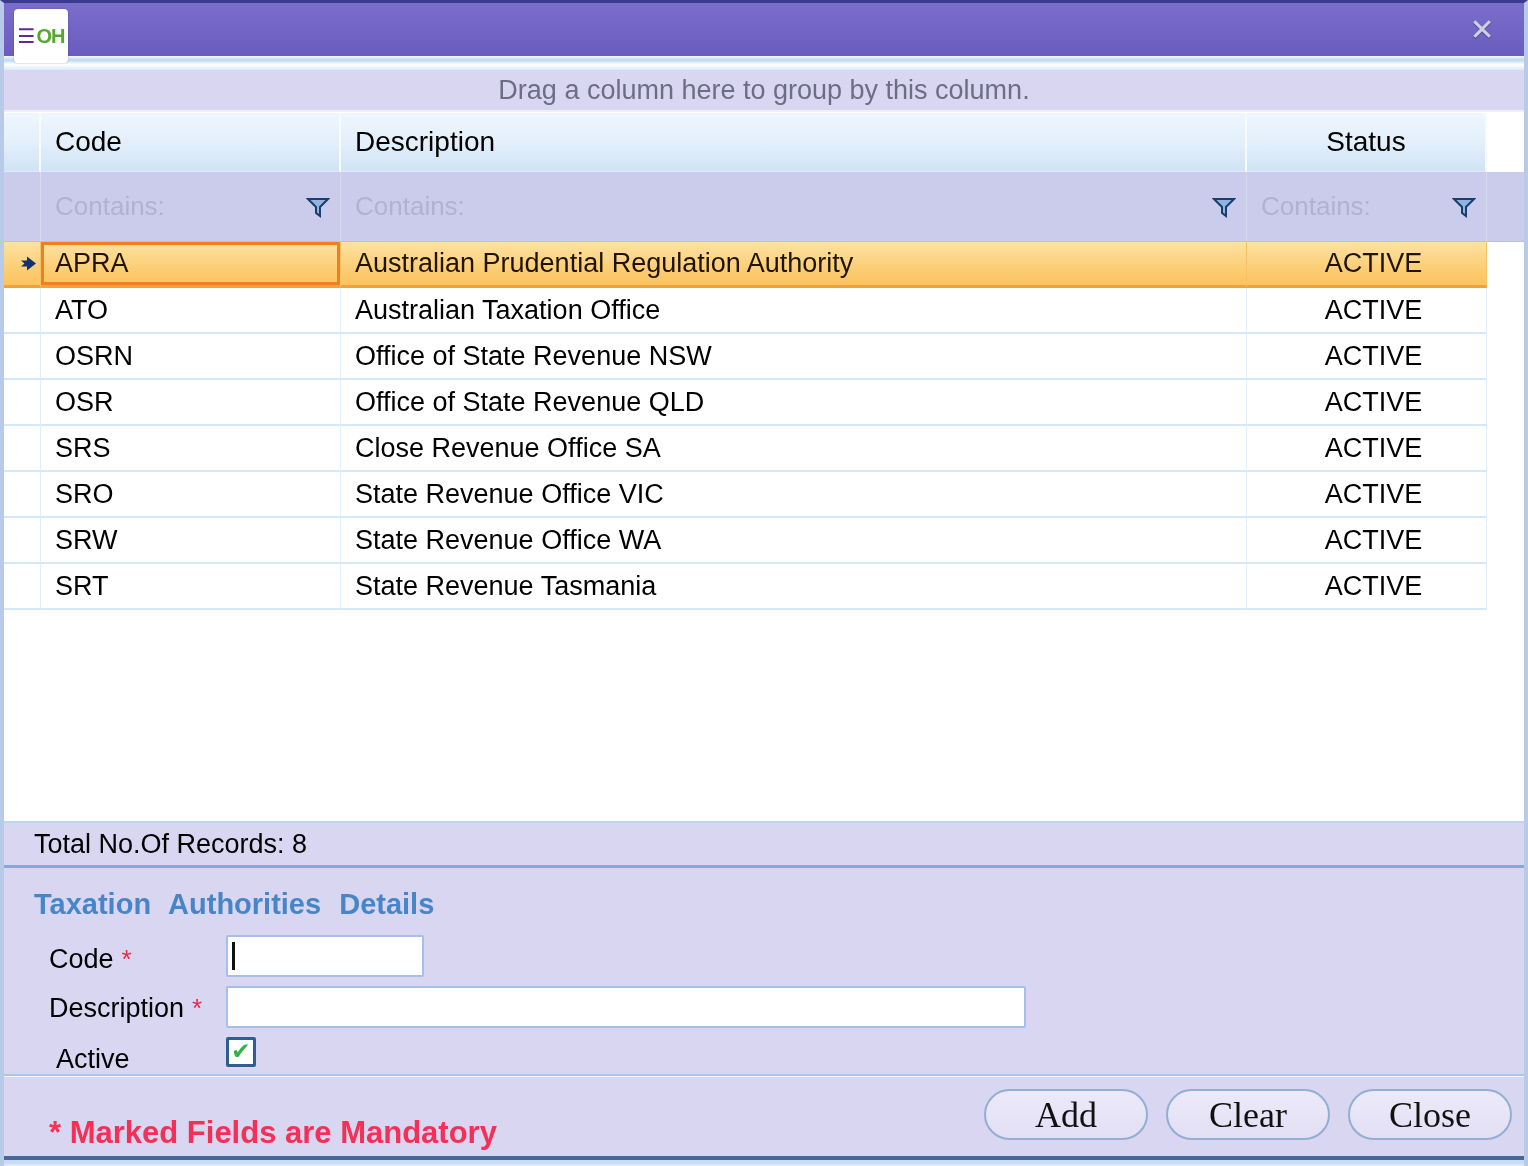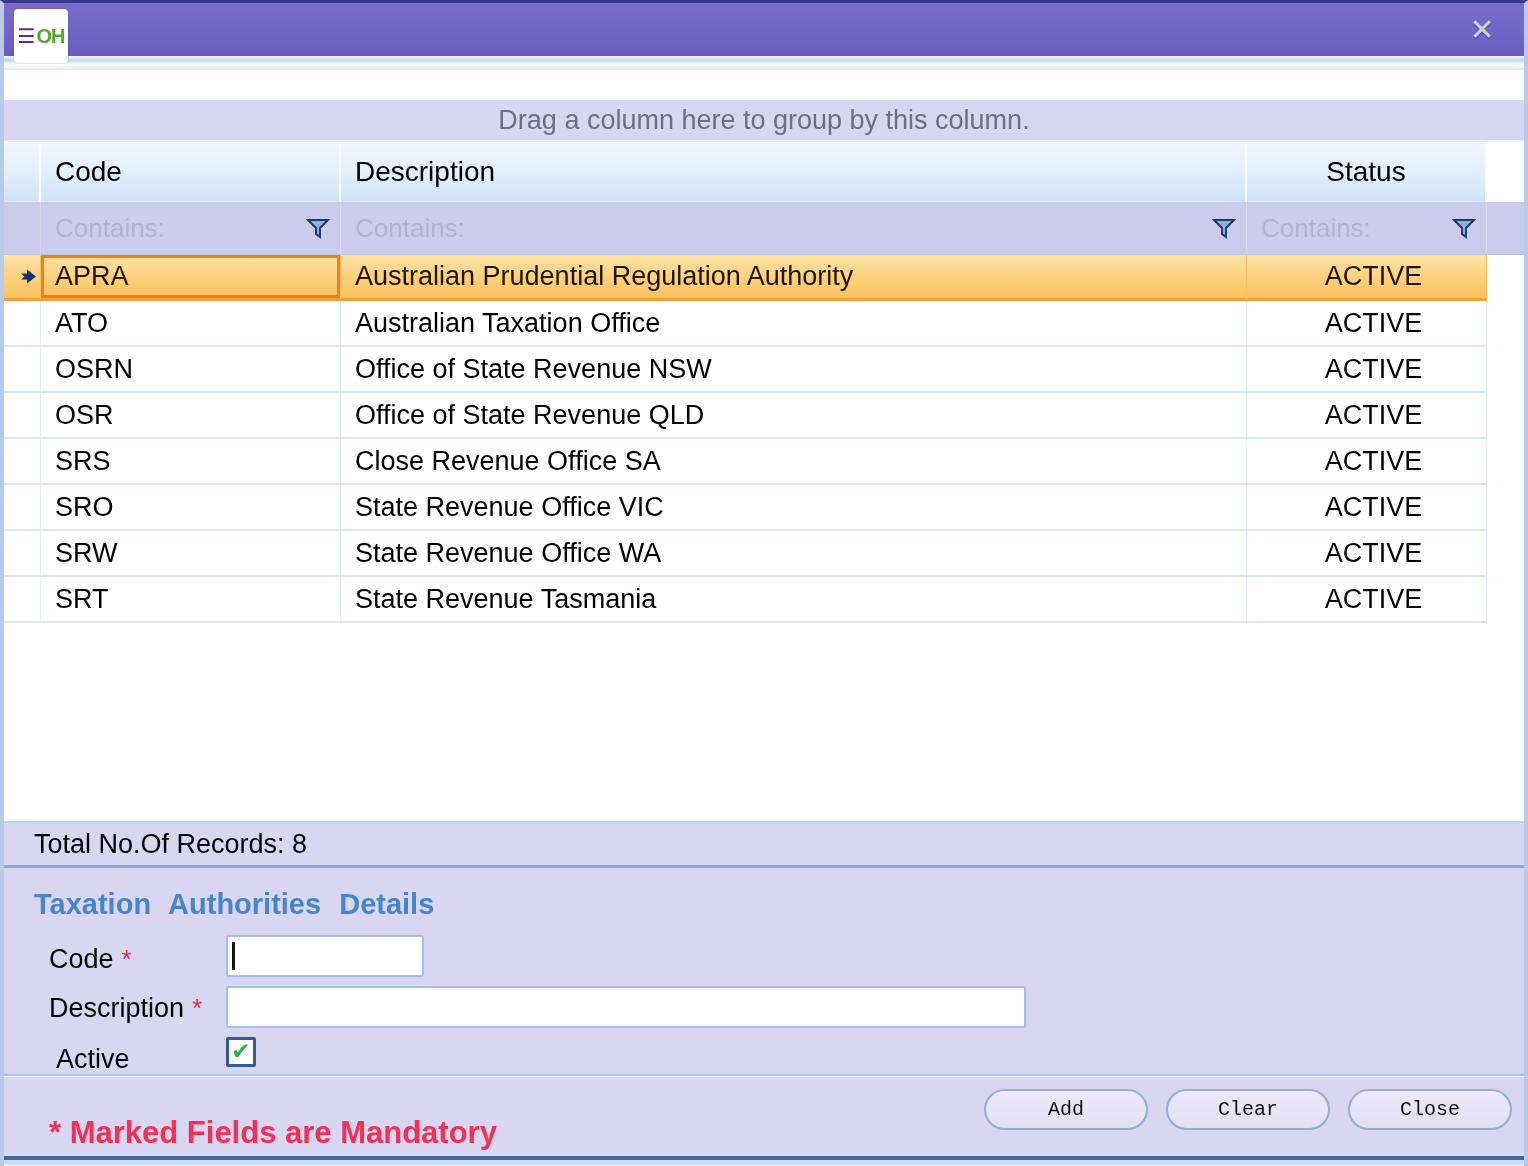--- a/index.html
+++ b/index.html
@@ -41,39 +41,38 @@
   .title-strip {
     height:14px; flex:0 0 auto;
     background:linear-gradient(180deg,#f6fafe 0%,#bcd8f0 30%,#ffffff 60%,#d9eaf8 100%);
   }
 
   
   .groupby-bar {
     height:42px; flex:0 0 auto; background:#d9d6f2;
     display:flex; align-items:center; justify-content:center;
     border-bottom:2px solid #efeffb;
-    margin-top:30px;
   }
   .groupby-bar span { color:#6d6d85; font-size:27px; }
 
   
   .grid-header { height:60px; flex:0 0 auto; display:flex; }
   .hcell {
     background:linear-gradient(180deg,#eff7fe 0%,#e2eefa 55%,#cfe3f5 100%);
     border-right:2px solid #f7fbfe; border-top:1px solid #fff; border-bottom:1px solid #dcebf8;
     font-size:28px; color:#000; display:flex; align-items:center; padding-left:14px;
   }
   .hcell.center { justify-content:center; padding-left:0; }
   .hsel { width:37px; flex:0 0 auto; }
   .hcode { width:300px; flex:0 0 auto; }
   .hdesc { width:906px; flex:0 0 auto; }
   .hstat { width:240px; flex:0 0 auto; }
   .hstrip { flex:1; background:#fff; border:none; }
 
-  .filter-row { height:53px; flex:0 0 auto; display:flex; background:#cbcbec; border-bottom:1px solid #bfbfe4; }
+  .filter-row { height:70px; flex:0 0 auto; display:flex; background:#cbcbec; border-bottom:1px solid #bfbfe4; }
   .fcell {
     display:flex; align-items:center; justify-content:space-between;
     padding:0 10px 0 14px; border-right:1px solid #d9d9f0;
   }
   .fsel { width:37px; flex:0 0 auto; padding:0; border-right:1px solid #d9d9f0; }
   .fcode { width:300px; flex:0 0 auto; }
   .fdesc { width:906px; flex:0 0 auto; }
   .fstat { width:240px; flex:0 0 auto; }
   .fstrip { flex:1; border:none; }
   .contains-text { color:#b2b2d0; font-size:26px; }
@@ -128,25 +127,25 @@
     background:#fff; border:3px solid #2d6090; border-radius:2px;
     display:flex; align-items:center; justify-content:center; cursor:pointer;
   }
   .checkmark { color:#2fb344; font-size:23px; font-weight:bold; line-height:1; margin-top:-2px; }
   .details-divider {
     position:absolute; left:0; right:0; top:206px; height:3px;
     background:linear-gradient(180deg,#aac6ea 0 60%,#f2f7fd 60%);
   }
   .btn-row { position:absolute; right:12px; top:221px; display:flex; gap:18px; }
   .pill-btn {
-    width:164px; height:41px; border-radius:28px;
+    width:164px; height:51px; border-radius:28px;
     background:linear-gradient(180deg,#eceaf9 0%,#e2dff4 100%);
-    border:2px solid #92aed2; font-size:20px; color:#111;
+    border:2px solid #92aed2; font-size:36px; color:#111;
     display:flex; align-items:center; justify-content:center; cursor:pointer;
-    font-family:Liberation Mono, monospace;
+    font-family:Liberation Serif, serif;
   }
   .mandatory-note {
     position:absolute; left:45px; top:247px;
     color:#f43056; font-size:31px; font-weight:bold;
   }
 
   
   .bottom-edge {
     height:10px; flex:0 0 auto;
     background:linear-gradient(180deg,#46689a 0 38%,#c9ddf2 38% 72%,#e9f2fb 100%);

